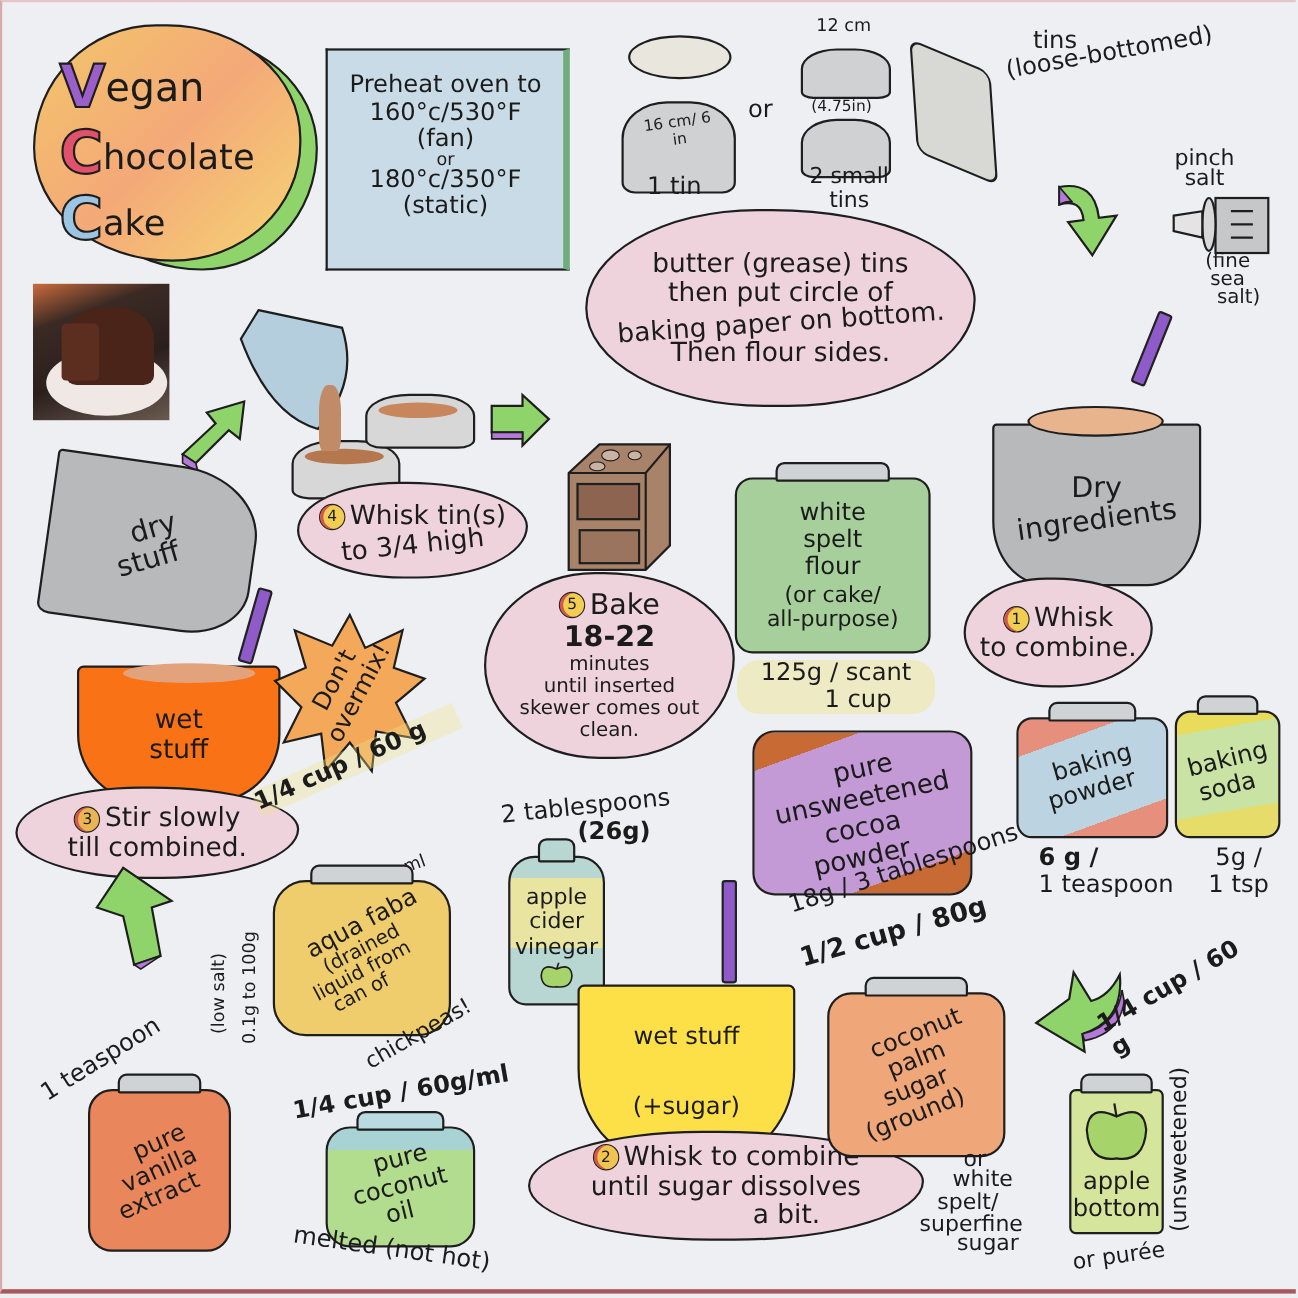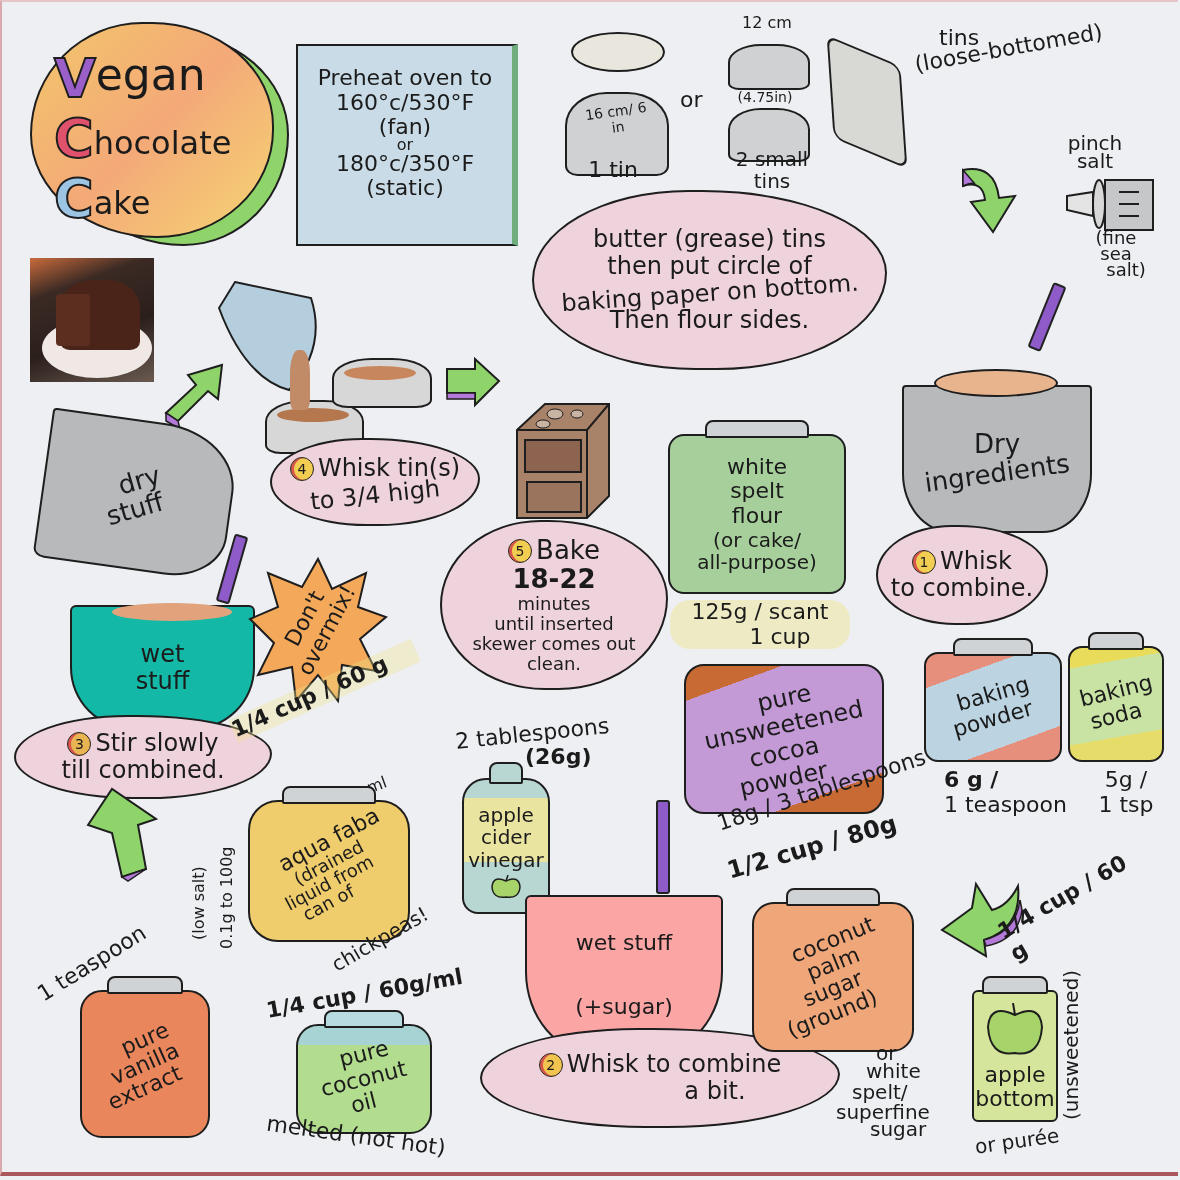--- a/index.html
+++ b/index.html
@@ -46,21 +46,21 @@
 <body>
 
 <div class="frame"></div>
 
 <div class="abs" style="left:30px;top:22px;width:255px;height:225px;">
   <div class="abs" style="left:30px;top:10px;width:225px;height:210px;background:#8fd46a;border:2px solid #1e1e1e;border-radius:48% 52% 46% 54%/50% 48% 52% 50%;"></div>
   <div class="abs" style="left:0;top:0;width:240px;height:212px;background:linear-gradient(135deg,#f2c66a,#f4a978 50%,#f5d573);border:2px solid #1e1e1e;border-radius:46% 50% 48% 52%/52% 48% 50% 48%;"></div>
   <div class="abs" style="left:24px;top:22px;width:210px;">
     <div style="height:62px;display:flex;align-items:flex-end;">
       <span style="font-size:54px;font-weight:bold;color:#9b5fc9;-webkit-text-stroke:2px #1e1e1e;line-height:1;">V</span>
-      <span style="font-size:44px;line-height:1.4;">egan</span>
+      <span style="font-size:36px;line-height:1.4;">egan</span>
     </div>
     <div style="height:60px;display:flex;align-items:flex-end;">
       <span style="font-size:54px;font-weight:bold;color:#e0526b;-webkit-text-stroke:2px #1e1e1e;line-height:1;">C</span>
       <span style="font-size:32px;line-height:1.4;">hocolate</span>
     </div>
     <div style="height:60px;display:flex;align-items:flex-end;">
       <span style="font-size:54px;font-weight:bold;color:#9cc4e3;-webkit-text-stroke:2px #1e1e1e;line-height:1;">C</span>
       <span style="font-size:32px;line-height:1.4;">ake</span>
     </div>
   </div>
@@ -171,21 +171,21 @@
   <div><span class="num">4</span><span>Whisk tin(s)</span></div>
   <div style="transform:rotate(-6deg);">to 3/4 high</div>
 </div>
 
 <div class="abs hand t26" style="left:42px;top:420px;width:190px;height:150px;background:#b7b9bb;border:2px solid #1e1e1e;border-radius:4px 40% 30% 6%;transform:rotate(8deg);box-sizing:border-box;display:flex;flex-direction:column;align-items:center;justify-content:center;">
   <div style="transform:rotate(-24deg);">dry</div>
   <div style="transform:rotate(-24deg);">stuff</div>
 </div>
 
 <div class="whisk-handle" style="left:225px;top:534px;height:70px;transform:rotate(16deg);"></div>
-<div class="bowl hand t24" style="left:70px;top:605px;width:185px;height:125px;background:#14b8a6;border-radius:6px 6px 34% 34% / 6px 6px 50% 50%;">
+<div class="bowl hand t24" style="left:70px;top:605px;width:185px;height:125px;background:#f97316;border-radius:6px 6px 34% 34% / 6px 6px 50% 50%;">
   <div class="abs" style="left:40px;top:-4px;width:120px;height:18px;border-radius:50%;background:#e1a27c;"></div>
   <div>wet</div>
   <div>stuff</div>
 </div>
 
 <svg class="abs" style="left:248px;top:555px;" width="140" height="150" viewBox="0 0 140 150">
   <polygon points="70,4 84,34 118,18 110,52 138,62 112,84 128,116 94,110 90,146 70,120 48,146 44,112 10,120 26,88 2,64 30,52 20,18 54,32" fill="#f3a85a" stroke="#1e1e1e" stroke-width="2"></polygon>
 </svg>
 <div class="abs hand t22" style="left:256px;top:600px;width:120px;transform:rotate(-62deg);">
   <div>Don't</div>
@@ -289,27 +289,28 @@
   <div>apple</div>
   <div>cider</div>
   <div>vinegar</div>
   <svg width="34" height="26" viewBox="0 0 34 26" style="margin-top:4px;">
     <path d="M17 6 Q4 0 3 12 Q4 24 17 22 Q30 24 31 12 Q30 0 17 6 Z" fill="#a6d46a" stroke="#1e1e1e" stroke-width="1.5"></path>
     <line x1="17" y1="6" x2="19" y2="0" stroke="#1e1e1e" stroke-width="1.5"></line>
   </svg>
 </div>
 
 <div class="whisk-handle" style="left:656px;top:800px;height:94px;"></div>
-<div class="bowl hand t22" style="left:525px;top:895px;width:198px;height:160px;background:#fca5a5;border-radius:6px 6px 36% 36% / 6px 6px 52% 52%;gap:39px;">
+<div class="bowl hand t22" style="left:525px;top:895px;width:198px;height:160px;background:#fde047;border-radius:6px 6px 36% 36% / 6px 6px 52% 52%;gap:39px;">
   <div>wet stuff</div>
   <div>(+sugar)</div>
 </div>
 
 <div class="cloud hand t24" style="left:480px;top:1028px;width:360px;height:100px;">
   <div><span class="num" style="background:#f0c44f;">2</span><span>Whisk to combine</span></div>
+  <div>until sugar dissolves</div>
   <div style="padding-left:110px;">a bit.</div>
 </div>
 
 <div class="abs hand t24" style="left:728px;top:858px;width:180px;transform:rotate(-16deg);transform-origin:left;text-align:left;">
   <span class="bold">1/2 cup / 80g</span>
 </div>
 <div class="jar hand t22" style="left:752px;top:902px;width:162px;height:150px;background:#efa678;border-radius:22px;">
   <div class="lid"></div>
   <div style="transform:rotate(-22deg);">coconut</div>
   <div style="transform:rotate(-22deg);">palm</div>

